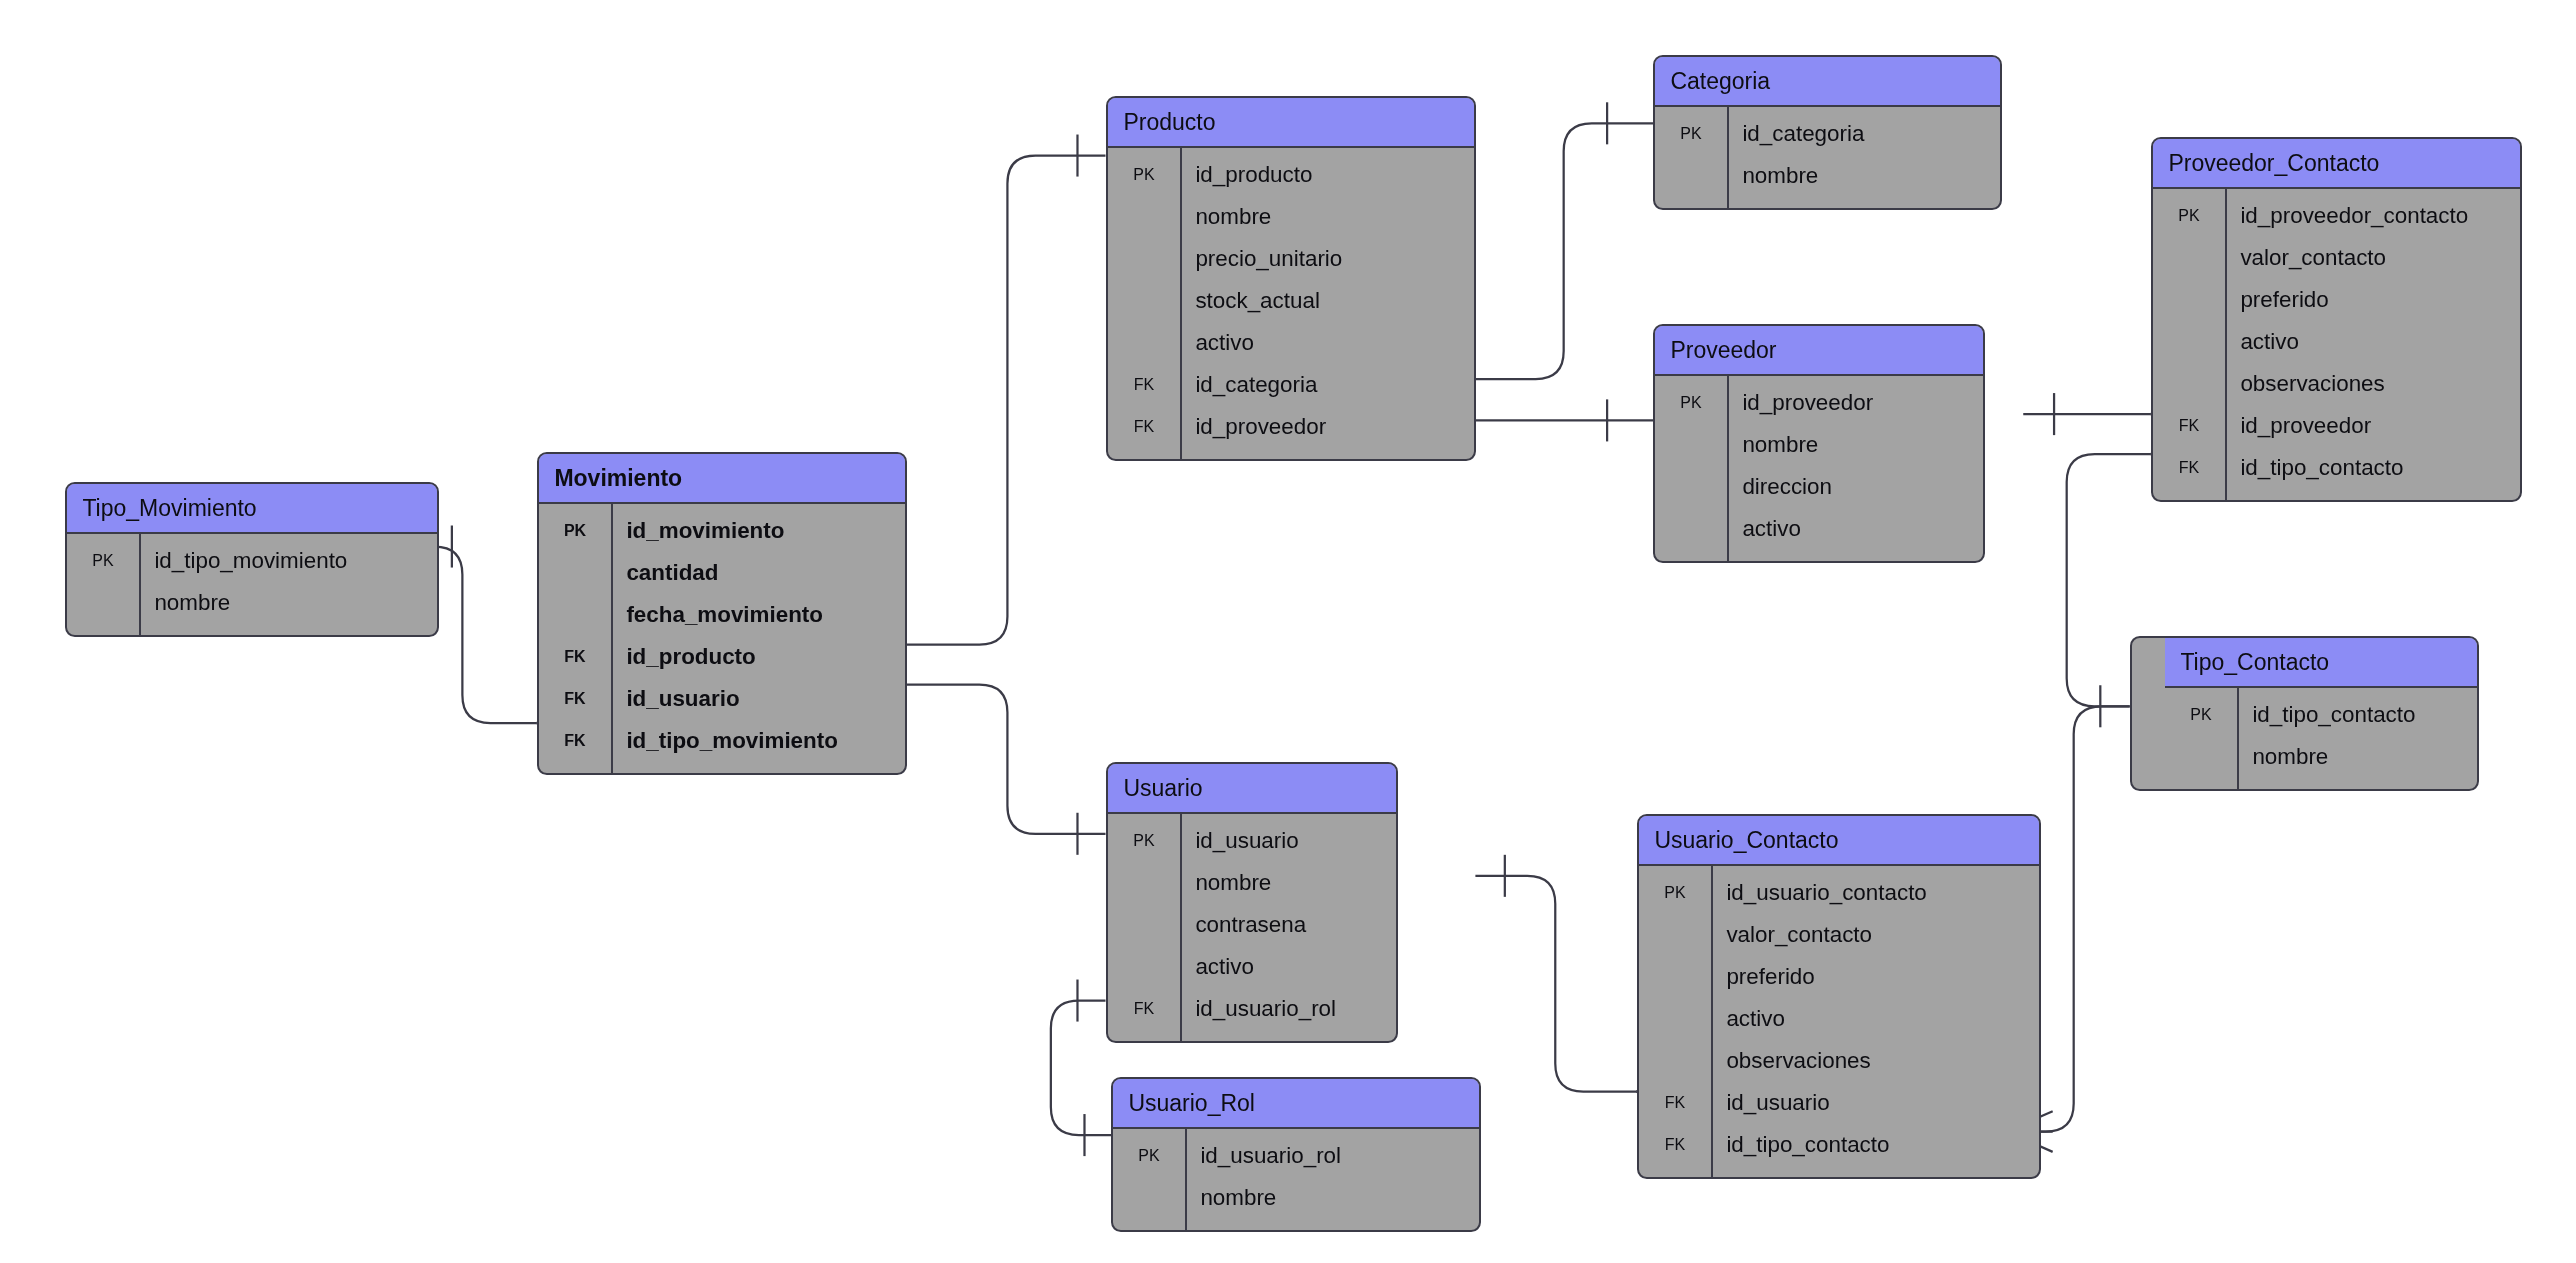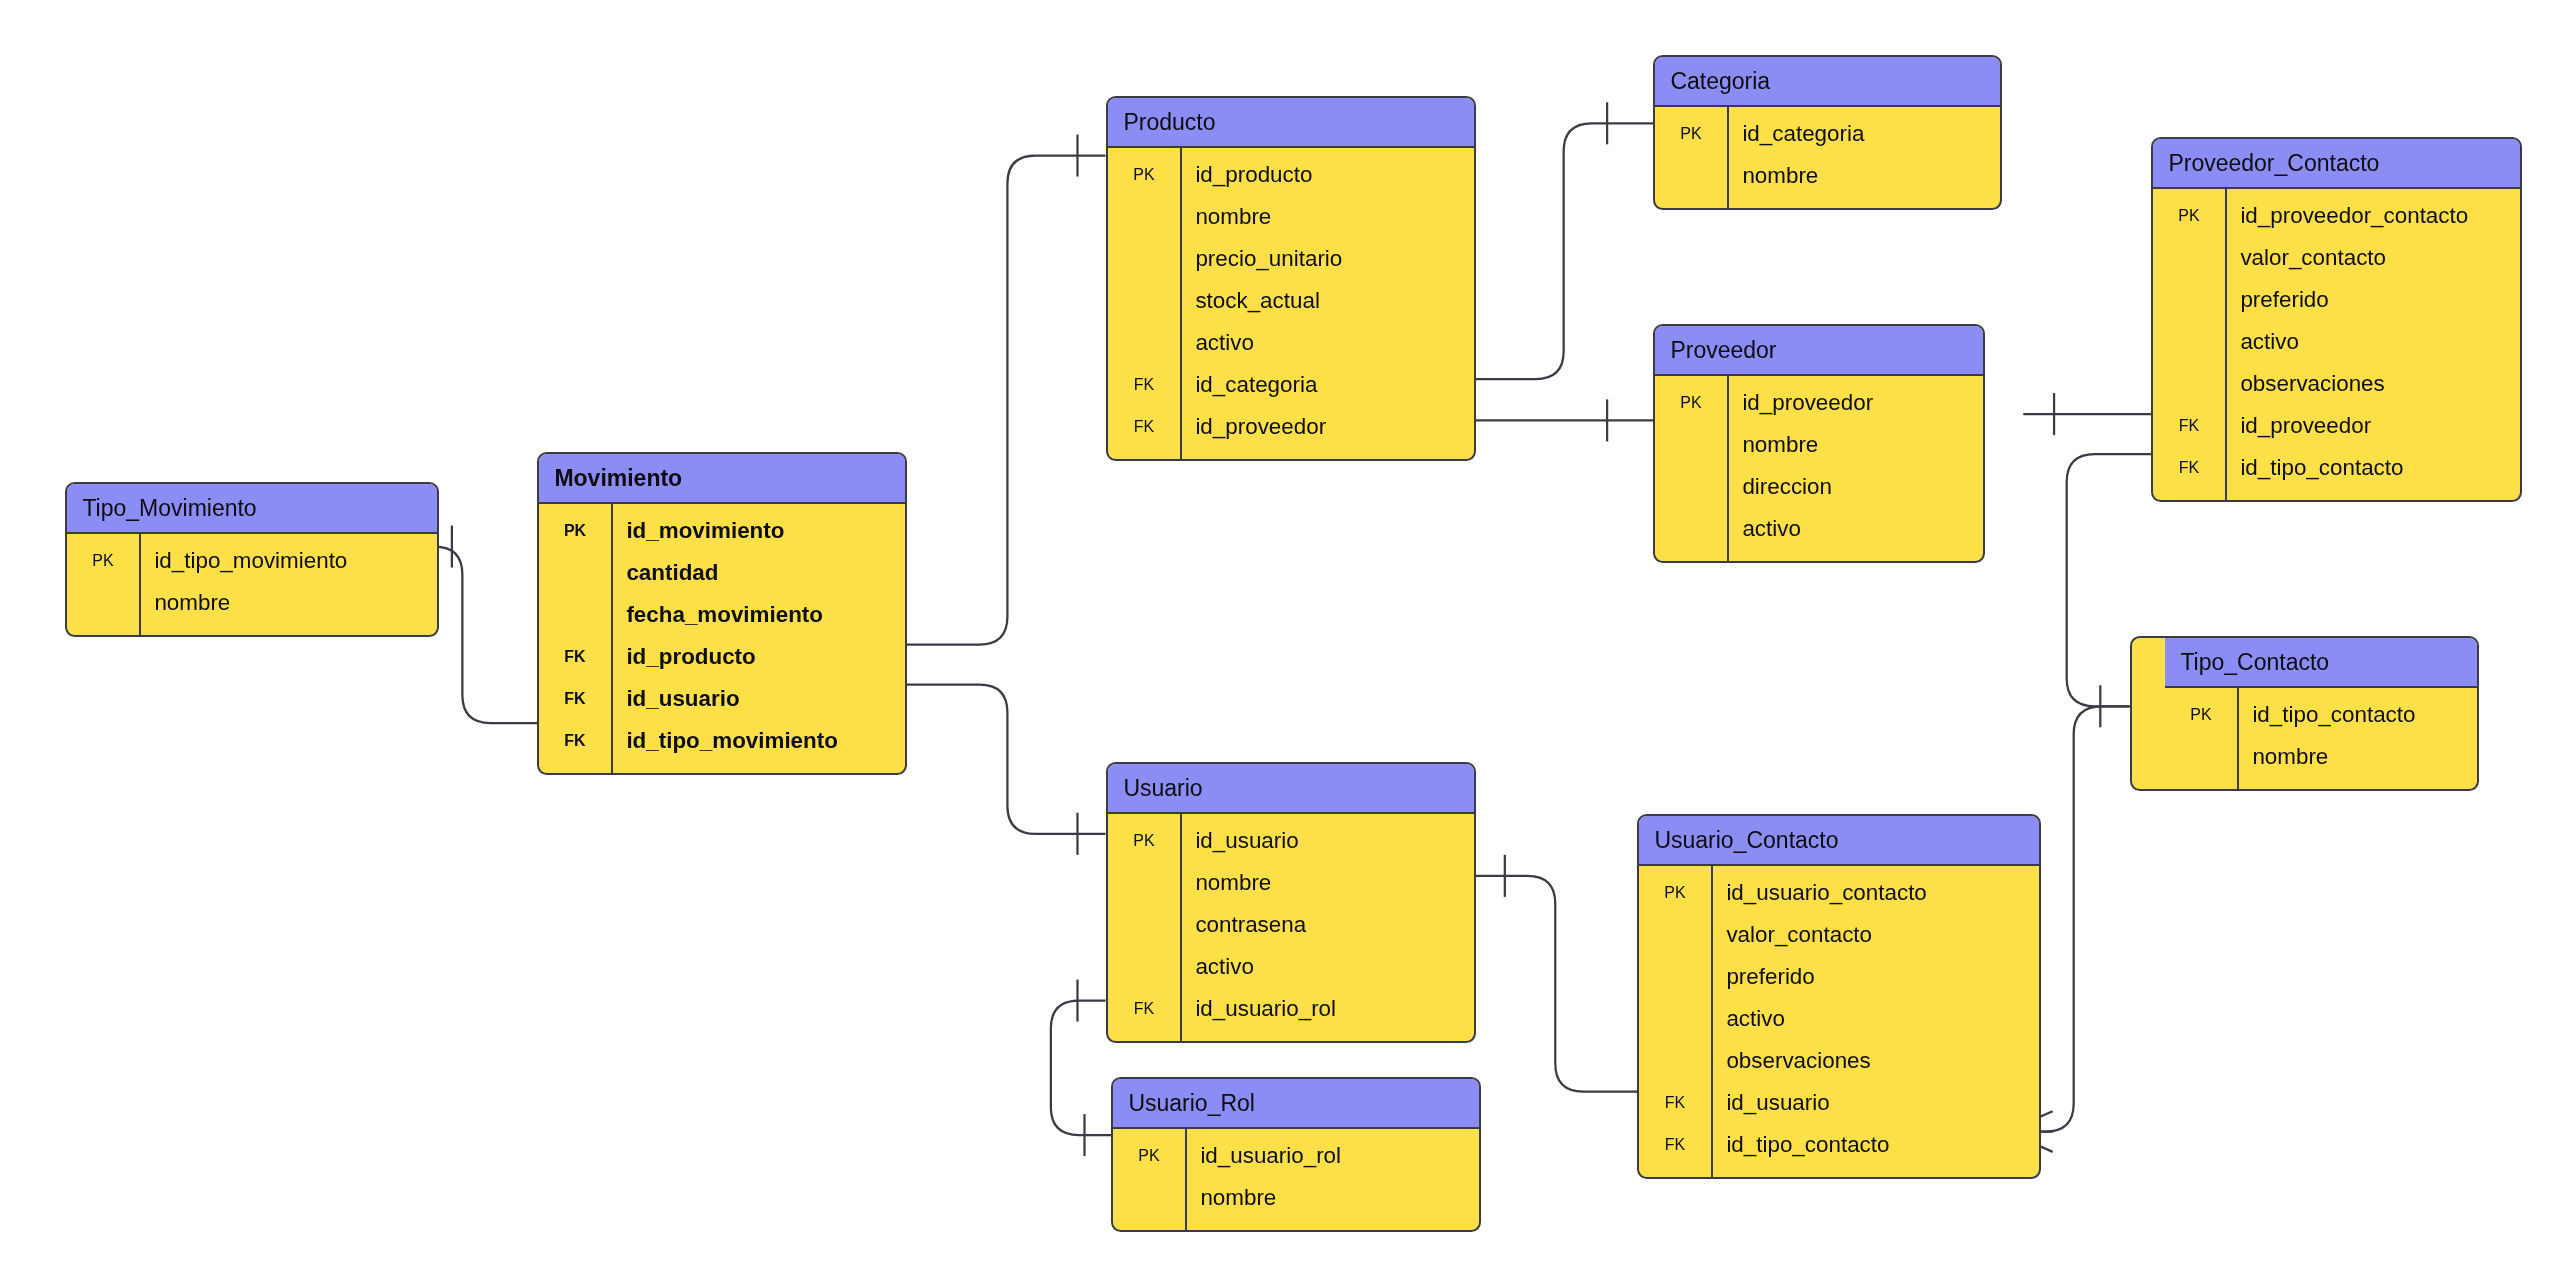--- a/index.html
+++ b/index.html
@@ -7,21 +7,21 @@
     width:2576px;height:1264px;position:relative;overflow:hidden;
     font-family:"Liberation Sans","DejaVu Sans",sans-serif;
   }
   #canvas{position:absolute;left:0;top:0;width:2576px;height:1264px;}
   svg.edges{position:absolute;left:0;top:0;width:2576px;height:1264px;pointer-events:none;}
   svg.edges path,svg.edges line{fill:none;stroke:#3b3b47;stroke-width:3.2;}
 
   .entity{
     position:absolute;
     box-sizing:border-box;
-    background:#fde047;
+    background:#a3a3a3;
     border:2.1px solid #3b3b47;
     border-radius:9.8px;
     overflow:hidden;
   }
   .entity .hdr{
     background:#8c8cf5;
     border-bottom:2.1px solid #3b3b47;
     height:48px;
     line-height:48px;
     padding:0 15.4px;
@@ -289,21 +289,21 @@
         <div class="row">
           <span class="key">PK</span>
           <span class="col">id_tipo_contacto</span>
         </div>
         <div class="row">
           <span class="key"></span>
           <span class="col">nombre</span>
         </div>
       </div>
     </div>
-    <div class="entity" style="left: 1106px; top: 762px; width: 370px;">
+    <div class="entity" style="left: 1106px; top: 762px; width: 292px;">
       <div class="hdr">Usuario</div>
       <div class="body" style="height: 221px; padding-top: 5.6px;">
         <div class="divider" style="left: 72px;"></div>
         <div class="row">
           <span class="key">PK</span>
           <span class="col">id_usuario</span>
         </div>
         <div class="row">
           <span class="key"></span>
           <span class="col">nombre</span>

